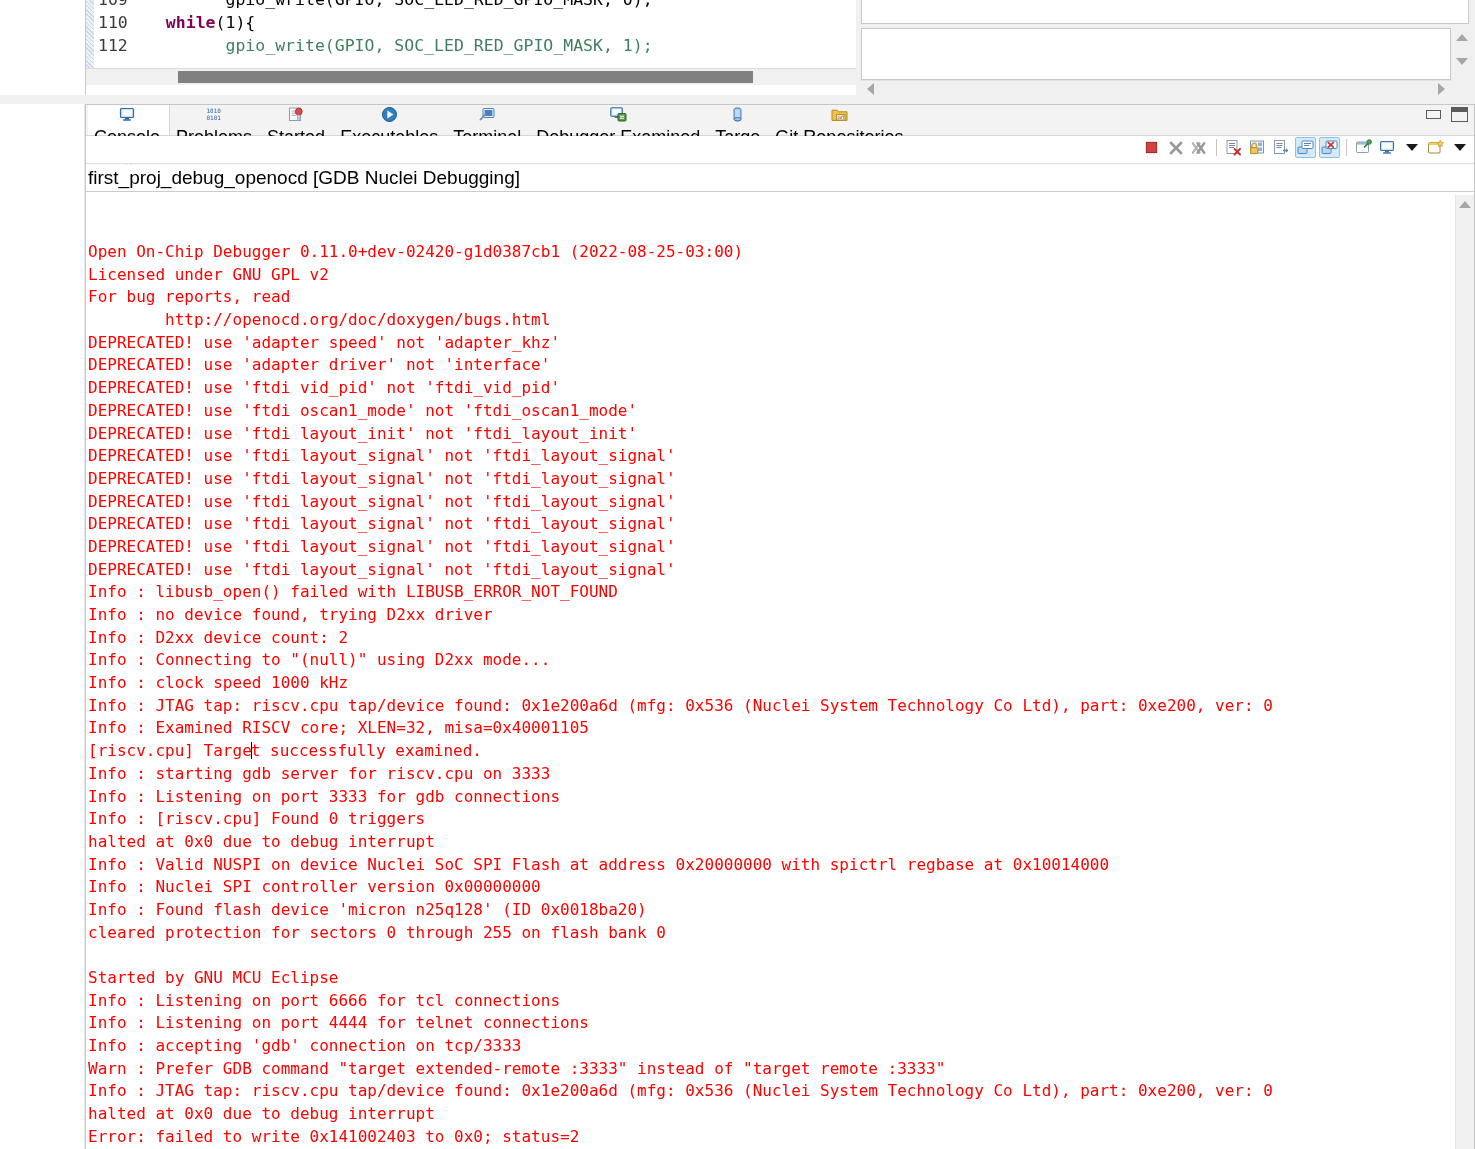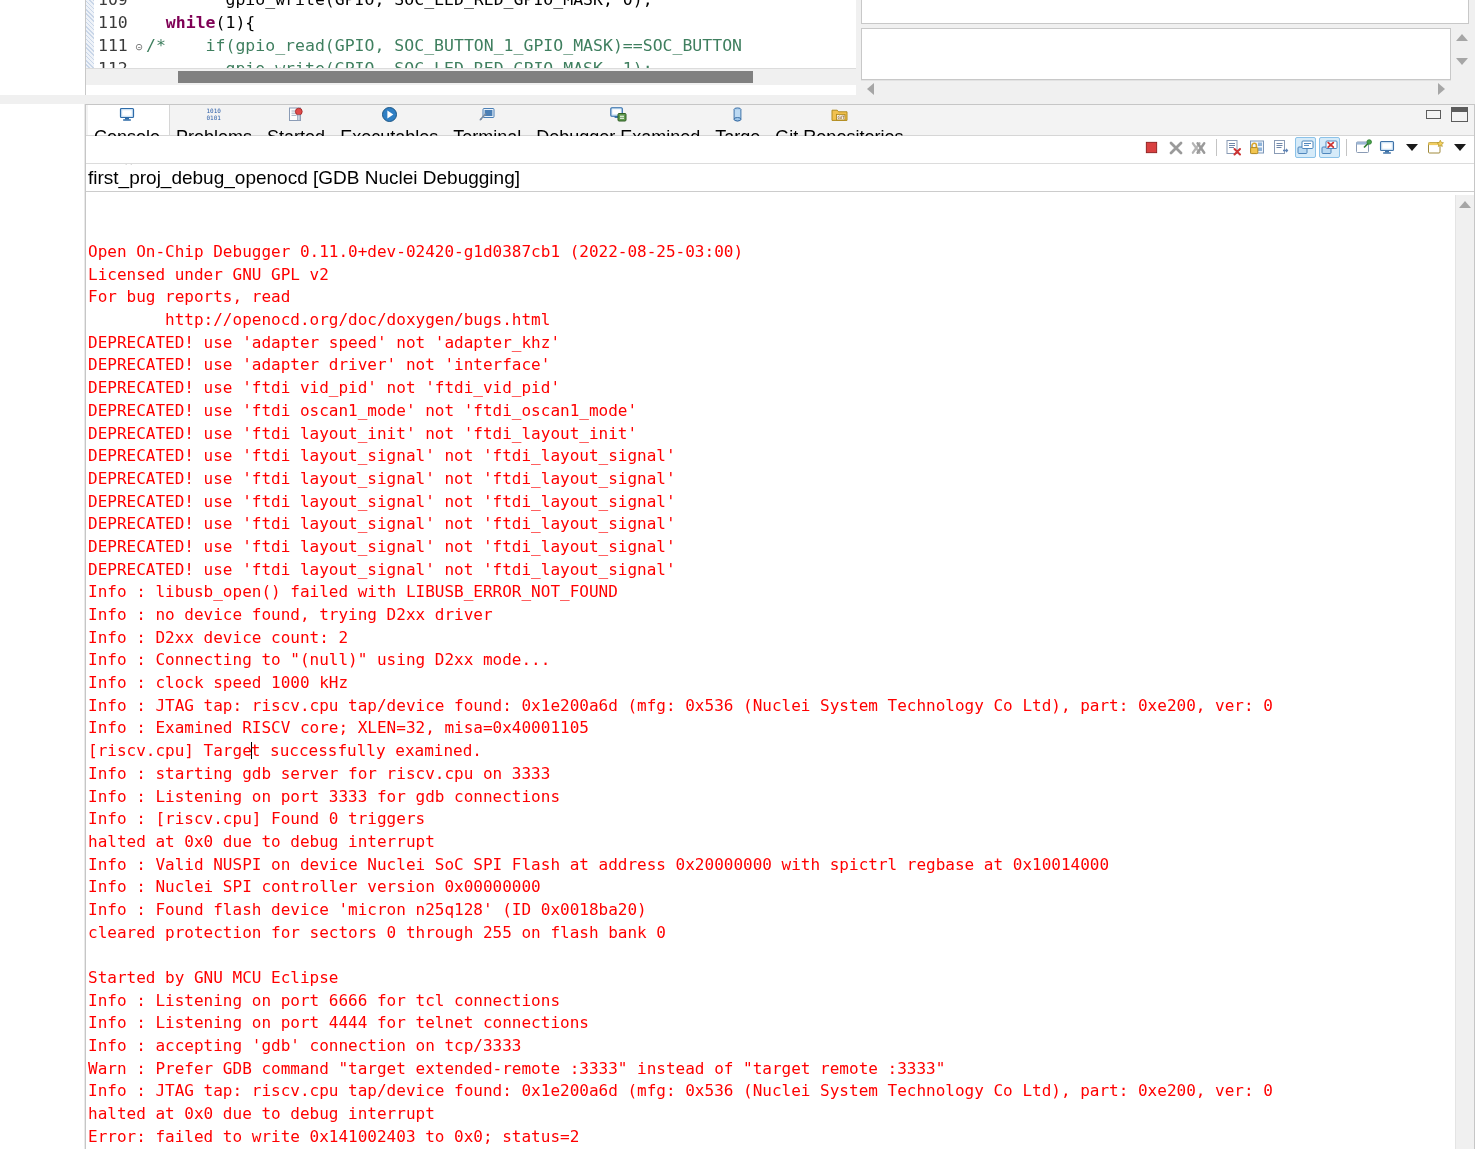--- a/index.html
+++ b/index.html
@@ -251,21 +251,20 @@
 
 <div id="app">
 
   <div class="left-strip"></div>
 
   <div class="editor-region">
     <div class="editor-gutter"></div>
     <div class="code-lines" id="code-lines">
         <div class="code-line"><span class="ln">109</span><span class="fold"></span><span class="plain">        gpio_write(GPIO, SOC_LED_RED_GPIO_MASK, 0);</span></div>
         <div class="code-line"><span class="ln">110</span><span class="fold"></span><span class="kw">  while</span><span class="plain">(1){</span></div>
-        <div class="code-line"><span class="ln">111</span><span class="fold">⊝</span><span class="cmt">/*    if(gpio_read(GPIO, SOC_BUTTON_1_GPIO_MASK)==SOC_BUTTON</span></div>
         <div class="code-line"><span class="ln">112</span><span class="fold"></span><span class="cmt">        gpio_write(GPIO, SOC_LED_RED_GPIO_MASK, 1);</span></div>
       </div>
     <div class="editor-vscroll">
       <div class="editor-vthumb"></div>
     </div>
     <div class="editor-leftpad"></div>
     <div class="editor-hscroll">
       <div class="editor-hthumb"></div>
     </div>
   </div>

